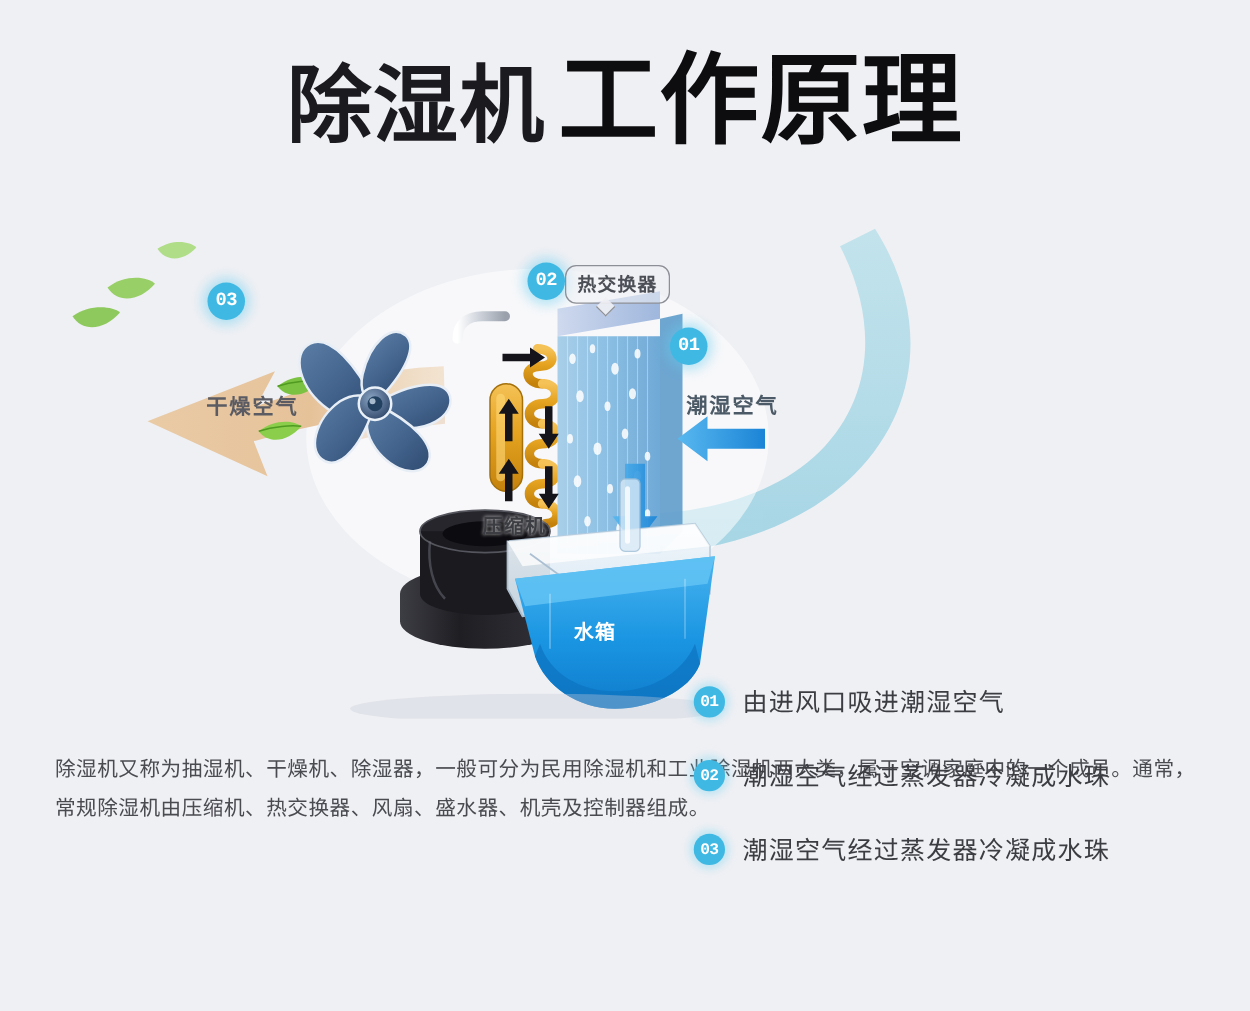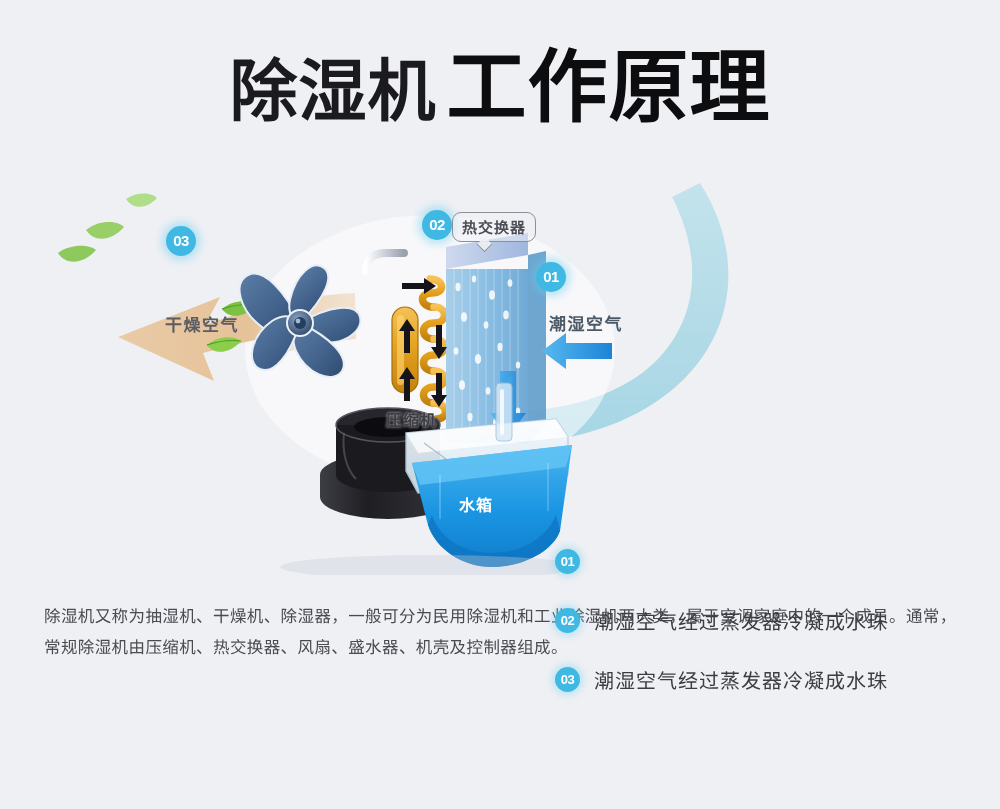--- a/index.html
+++ b/index.html
@@ -9,20 +9,21 @@
     height: 809px;
     background: #eff0f4;
     font-family: "Liberation Sans", "DejaVu Sans", sans-serif;
     overflow: hidden;
   }
   .page {
     position: relative;
     width: 1000px;
     height: 671px;
     background: #eff0f4;
+    font-family: Liberation Mono, monospace;
   }
 
   
   .title-wrap {
     position: absolute;
     top: 48px; left: 0; right: 0;
     text-align: center;
     line-height: 1;
   }
   .title-a {
@@ -400,20 +401,21 @@
     <div class="callout">热交换器</div>
 
     <div class="flow-label label-dry">干燥空气</div>
     <div class="flow-label label-humid">潮湿空气</div>
     <div class="flow-label label-comp">压缩机</div>
     <div class="flow-label label-tank">水箱</div>
 
     <div class="legend">
       <div class="legend-row">
         <div class="legend-badge">01</div>
+        <div class="legend-text">由进风口吸进潮湿空气</div>
       </div>
       <div class="legend-row">
         <div class="legend-badge">02</div>
         <div class="legend-text">潮湿空气经过蒸发器冷凝成水珠</div>
       </div>
       <div class="legend-row">
         <div class="legend-badge">03</div>
         <div class="legend-text">潮湿空气经过蒸发器冷凝成水珠</div>
       </div>
     </div>

